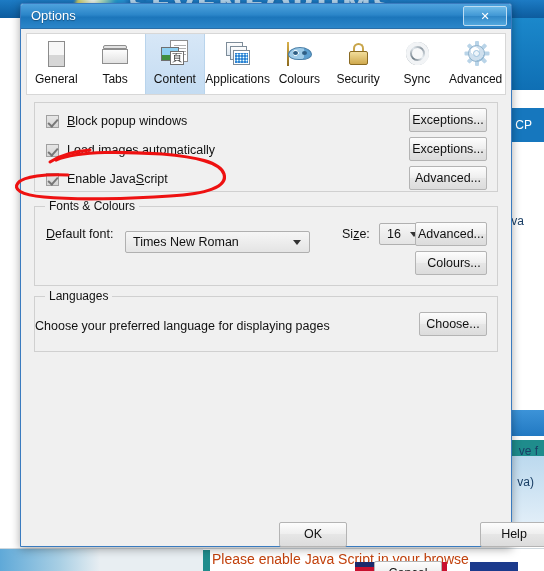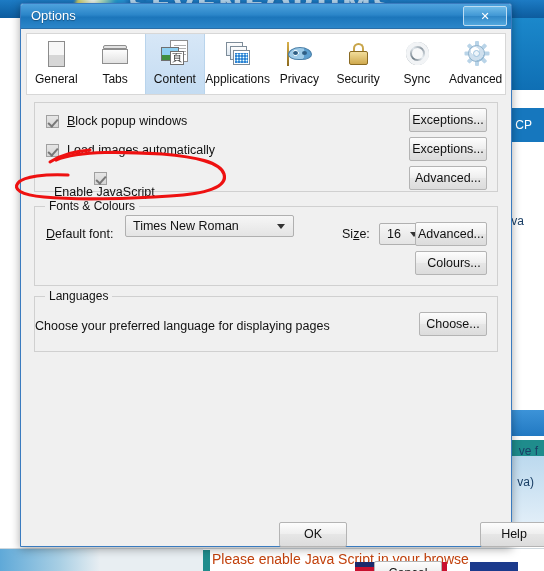--- a/index.html
+++ b/index.html
@@ -371,21 +371,21 @@
         <div class="ic-grid"></div>
       </div>
       <div class="lbl">Applications</div>
     </div>
 
     <div class="tool">
       <div class="ico">
         <div class="ic-pole"></div>
           <div class="ic-mask"></div>
       </div>
-      <div class="lbl">Privacy</div>
+      <div class="lbl">Colours</div>
     </div>
 
     <div class="tool">
       <div class="ico">
         <div class="ic-lockshackle"></div>
           <div class="ic-lockbody"></div>
       </div>
       <div class="lbl">Security</div>
     </div>
 
@@ -417,21 +417,21 @@
       <div class="cb-label">
         <span class="u">B</span><span></span>lock popup windows
       </div>
     </div>
     <div class="row" style="left:11px; top:40px;">
       <div class="cb"></div>
       <div class="cb-label">
         <span class="u">L</span>oad images automatically
       </div>
     </div>
-    <div class="row" style="left:11px; top:69px;flex-direction:column;">
+    <div class="row" style="left:11px; top:69px;">
       <div class="cb"></div>
       <div class="cb-label">
         Enable Java<span class="u">S</span>cript
       </div>
     </div>
 
     <div class="btn" style="position:absolute; right:10px; top:5px; width:78px; height:24px; line-height:22px;">
       <span>Exceptions...</span>
     </div>
     <div class="btn" style="position:absolute; right:10px; top:34px; width:78px; height:24px; line-height:22px;">
@@ -442,21 +442,21 @@
     </div>
   </div>
 
   <div class="group" style="left:13px; top:202px; right:13px; height:80px;">
     <div class="legend">Fonts &amp; Colours</div>
 
     <div class="label-txt" style="position:absolute; left:11px; top:20px;">
       <span class="u">D</span>efault font:
     </div>
 
-    <div class="dropdown" style="position:absolute; left:90px; top:8px; width:169px; height:22px;">
+    <div class="dropdown" style="position:absolute; left:90px; top:24px; width:185px; height:22px;">
       <span>Times New Roman</span>
       <span class="caret"></span>
     </div>
 
     <div class="label-txt" style="position:absolute; left:307px; top:20px;">
       Si<span class="u">z</span>e:
     </div>
 
     <div class="dropdown" style="position:absolute; left:344px; top:16px; width:48px; height:22px;">
       <span>16</span>

